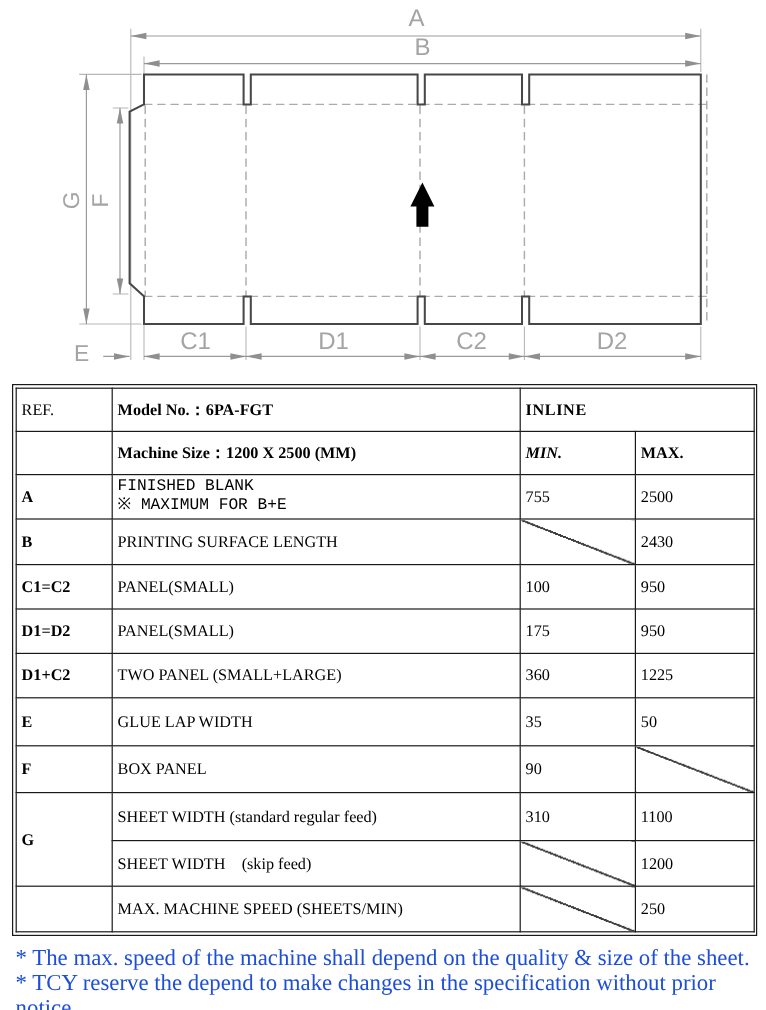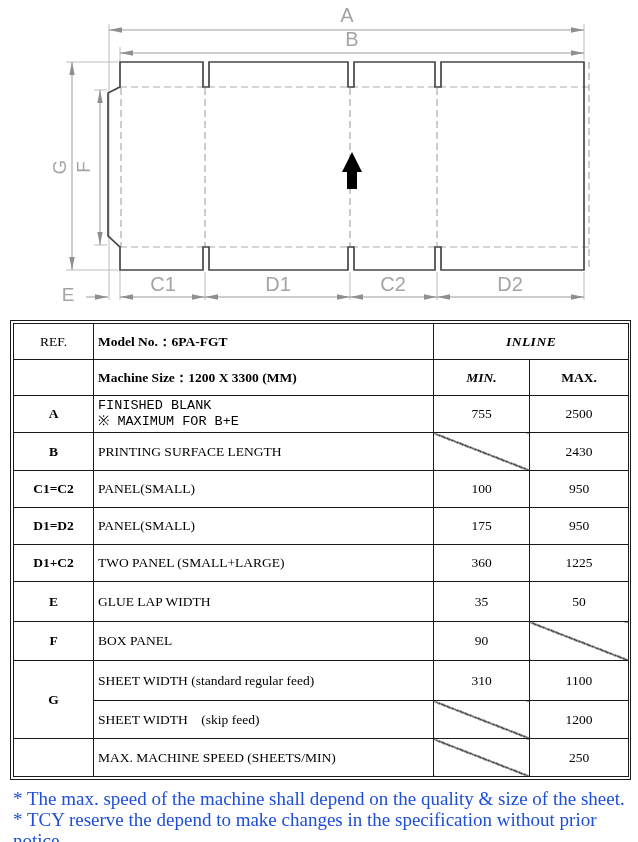--- a/index.html
+++ b/index.html
@@ -5,24 +5,24 @@
   html,body{margin:0;padding:0;background:#fff;}
   .page{position:relative;width:638px;height:842px;background:#fff;overflow:hidden;
         font-family:"Liberation Serif",serif;color:#000;}
   .diagram{position:absolute;left:0;top:0;}
   .dimtext{font-family:"Liberation Sans",sans-serif;fill:#a4a4a4;font-size:20px;}
   .dimtext.small{font-size:19px;}
   .table-wrap{position:absolute;left:10px;top:320px;width:615px;border:1px solid #1a1a1a;padding:2px;}
   table.spec{border-collapse:collapse;table-layout:fixed;width:615px;}
   table.spec td{border:1px solid #1a1a1a;vertical-align:middle;font-size:13.5px;
                 padding:0 4px;overflow:hidden;}
-  td.c{text-align:center;padding:0 2px;}
+  td.c{padding:0 2px;}
   td.l{text-align:left;padding-left:3px;}
   .bold{font-weight:bold;font-size:14px;}
-  .inline{font-style:italic;font-weight:bold;font-size:14.5px;letter-spacing:.5px;}
+  .inline{font-weight:bold;font-size:14.5px;letter-spacing:.5px;}
   .minh{font-style:italic;font-weight:bold;font-size:13.5px;}
   .maxh{font-weight:bold;font-size:13.5px;}
   .refv{font-weight:bold;font-size:13.5px;}
   .desc2{line-height:1.22;font-family:Liberation Mono, monospace;}
   .pre{white-space:pre;}
   .diag{background:linear-gradient(to top right,
         rgba(0,0,0,0) calc(50% - .8px), #3d3d3d calc(50% - .8px),
         #3d3d3d calc(50% + .8px), rgba(0,0,0,0) calc(50% + .8px));}
   .notes{position:absolute;left:13px;top:788px;font-size:19px;line-height:21px;color:#1d4ed8;}
 </style>
@@ -96,21 +96,21 @@
           <col style="width:99px">
       </colgroup>
       <tbody>
         <tr style="height:36px">
           <td class="c">REF.</td>
           <td class="l bold">Model No.：6PA-FGT</td>
           <td class="c inline" colspan="2">INLINE</td>
         </tr>
         <tr style="height:36px">
           <td class="c"></td>
-          <td class="l bold">Machine Size：1200 X 3300 (MM)</td>
+          <td class="l bold">Machine Size：1200 X 2500 (MM)</td>
           <td class="c minh">MIN.</td>
           <td class="c maxh">MAX.</td>
         </tr>
         <tr style="height:37px">
           <td class="c refv">A</td>
           <td class="l">
             <div class="desc2">FINISHED BLANK</div>
             <div class="desc2">※ MAXIMUM FOR B+E</div>
           </td>
           <td class="c">755</td>

